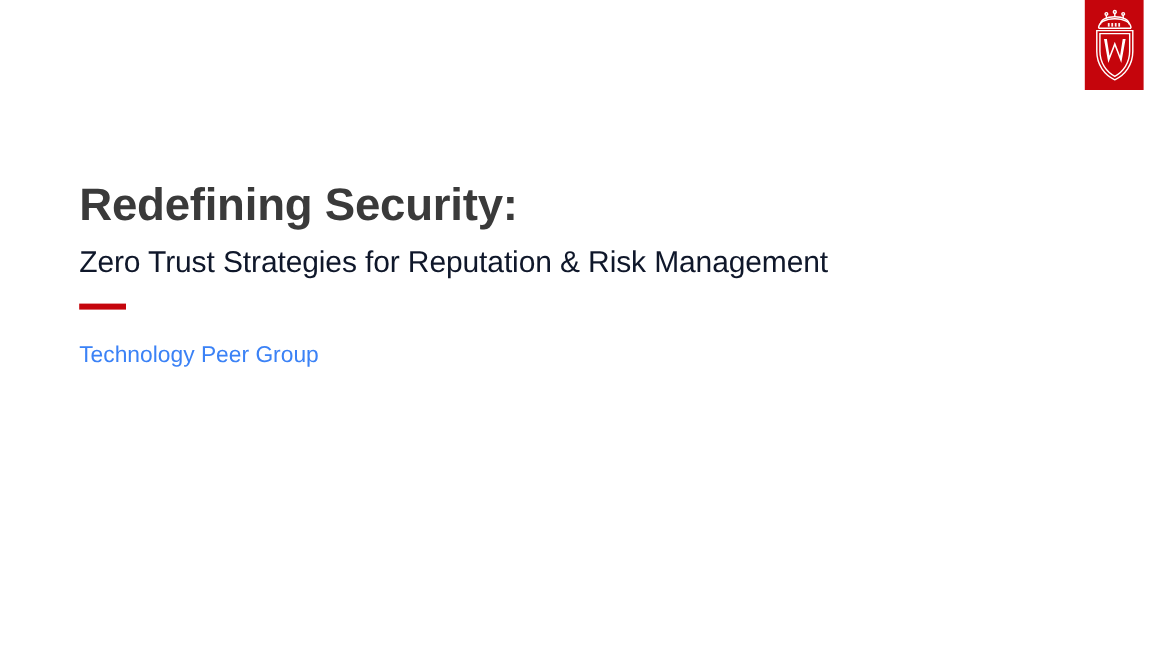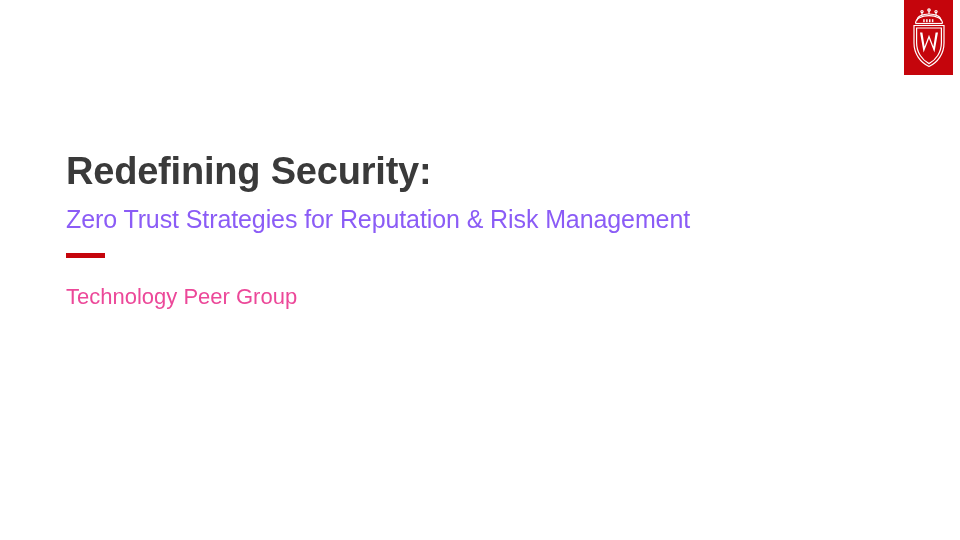--- a/index.html
+++ b/index.html
@@ -52,43 +52,43 @@
   }
   .subtitle {
     position: absolute;
     left: 66px;
     top: 205px;
     margin: 0;
     font-size: 25px;
     font-weight: normal;
     line-height: 1.15;
     letter-spacing: -0.1px;
-    color: #8b5cf6;
+    color: #0f172a;
     white-space: nowrap;
   }
 
   .accent-rule {
     position: absolute;
     left: 66px;
     top: 253px;
     width: 39px;
     height: 5px;
     background: #C5050C;
   }
 
   .meta {
     position: absolute;
     left: 66px;
     top: 280px;
     margin: 0;
   }
   .meta-line {
-    font-size: 22px;
+    font-size: 19px;
     line-height: 34px;
-    color: #ec4899;
+    color: #3b82f6;
     white-space: nowrap;
   }
 
   
   .footer-band {
     position: absolute;
     left: 0;
     top: 452px;
     width: 960px;
     height: 88px;

